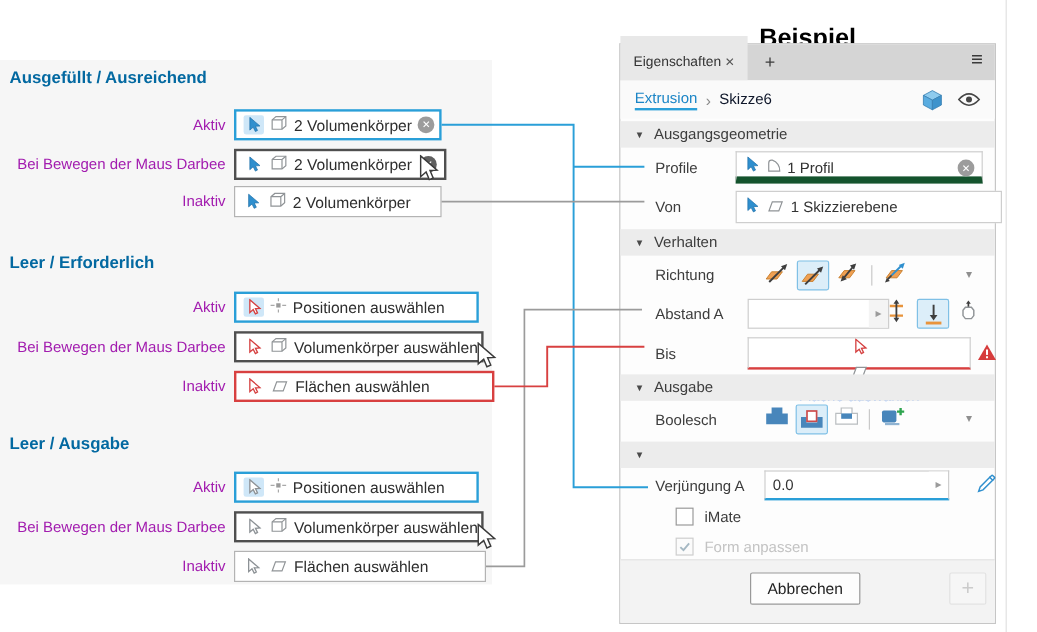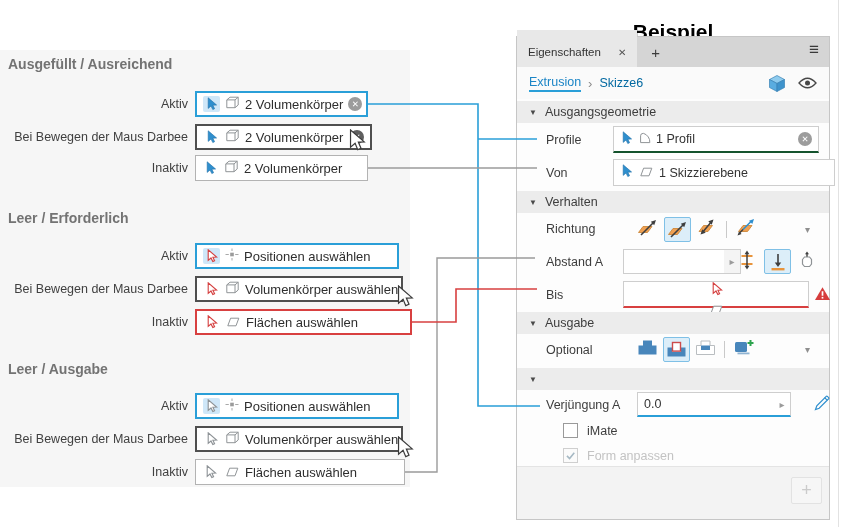--- a/index.html
+++ b/index.html
@@ -1,23 +1,23 @@
 <!DOCTYPE html>
 <html><head>
 <meta charset="utf-8">
 <style>
   html,body{margin:0;padding:0;}
   body{width:864px;height:527px;position:relative;overflow:hidden;background:#fff;
        font-family:"Liberation Sans","DejaVu Sans",sans-serif;-webkit-font-smoothing:antialiased;}
 
   
   .legend-bg{position:absolute;left:0;top:50px;width:410px;height:437px;background:#f6f6f6;z-index:1;}
-  .sec-title{position:absolute;left:8px;font-weight:bold;font-size:14px;color:#737373;z-index:3;white-space:nowrap;}
+  .sec-title{position:absolute;left:8px;font-weight:bold;font-size:14px;color:#0369a1;z-index:3;white-space:nowrap;}
   .lrow{position:absolute;left:0;display:flex;align-items:center;z-index:3;}
-  .lrow .lab{width:188px;text-align:right;margin-right:7px;color:#404040;font-size:12.5px;white-space:nowrap;}
+  .lrow .lab{width:188px;text-align:right;margin-right:7px;color:#a21caf;font-size:12.5px;white-space:nowrap;}
   .fld{display:flex;align-items:center;gap:5px;background:#fff;height:26px;padding:0 6px;
        box-sizing:border-box;font-size:13px;color:#2e2e2e;white-space:nowrap;}
   .b-active{border:2px solid #2a9fd8;}
   .b-hover{border:2px solid #4f4f4f;}
   .b-inactive{border:1px solid #b3b3b3;}
   .b-error{border:2px solid #d84040;}
   .curbox{display:flex;align-items:center;justify-content:center;padding:1px 2px;border-radius:2px;}
   .curbox.hl{background:#cfe7f8;}
   .clr{min-width:14px;height:14px;border-radius:50%;background:#9c9c9c;color:#fff;font-size:8.5px;
        line-height:14px;text-align:center;font-weight:bold;margin-left:auto;}
@@ -28,40 +28,40 @@
   .wires{position:absolute;left:0;top:0;z-index:6;pointer-events:none;}
 
   
   .heading{position:absolute;left:516px;top:3px;width:314px;text-align:center;
            font-size:21px;font-weight:bold;color:#000;z-index:2;margin-top:17px;}
 
   
   .panel{position:absolute;left:516px;top:36px;width:314px;height:484px;background:#fdfdfd;
          border:1px solid #c6c6c6;box-sizing:border-box;z-index:2;}
   .tabbar{position:absolute;left:0;top:0;right:0;height:30px;background:#d5d5d5;display:flex;align-items:center;}
-  .tab{height:44px;display:flex;align-items:center;gap:17px;padding:0 11px;background:#e8e8e8;
+  .tab{height:44px;display:flex;align-items:center;gap:3px;padding:0 11px;background:#e8e8e8;
        font-size:11.5px;color:#333;}
   .tab-close{color:#555;font-size:10px;}
   .addtab{margin-left:14px;color:#3c3c3c;font-size:15px;}
   .menu-ic{position:absolute;right:10px;top:3px;font-size:17px;color:#3a3a3a;}
   .crumbs{position:absolute;top:30px;left:0;right:0;height:32px;display:flex;align-items:center;
           padding-left:12px;background:#fafafa;font-size:12.5px;box-sizing:border-box;}
   .crumb-a{color:#1b85c6;border-bottom:2px solid #2a9fd8;padding-bottom:1px;}
   .crumb-sep{margin:0 7px;color:#8a8a8a;font-size:13px;}
-  .crumb-b{color:#0369a1;}
+  .crumb-b{color:#0f172a;}
   .crumb-cube{position:absolute;right:42px;top:7px;}
   .crumb-eye{position:absolute;right:12px;top:10px;}
   .shead{position:absolute;left:0;right:0;height:22px;background:#ececec;display:flex;align-items:center;
          font-size:12.5px;color:#3d3d3d;padding-left:12px;gap:8px;box-sizing:border-box;}
   .shead .tri{font-size:8px;color:#4a4a4a;}
   .plab{position:absolute;left:29px;font-size:12.5px;color:#3d3d3d;white-space:nowrap;}
   .pfield{position:absolute;display:flex;align-items:center;gap:5px;background:#fff;height:27px;
           padding:0 6px;box-sizing:border-box;font-size:12.5px;color:#333;white-space:nowrap;
           border:1px solid #cecece;}
-  .pfield.acc{border-bottom:2px solid #14532d;}
+  .pfield.acc{border-bottom:6px solid #14532d;align-items:flex-end;}
   .pfield.err{border-bottom:2px solid #d84040;color:#3b82f6;flex-direction:column;}
   .icons-row{position:absolute;display:flex;align-items:center;gap:5px;}
   .selbox{width:27px;height:25px;border:1px solid #7fc0e6;background:#dceef9;border-radius:2px;
           display:flex;align-items:center;justify-content:center;box-sizing:border-box;}
   .vdiv{width:1px;height:17px;background:#c9c9c9;margin:0 3px;}
   .caret{position:absolute;left:288px;color:#8f8f8f;font-size:10px;}
   .inwrap{position:absolute;display:flex;align-items:center;background:#fff;border:1px solid #cecece;
           box-sizing:border-box;height:25px;}
   .inwrap.acc{border-bottom:2px solid #2a9fd8;}
   .inwrap input{border:none;outline:none;background:transparent;flex:1;min-width:0;
@@ -380,21 +380,21 @@
   <span style="position:absolute;left:297px;top:249px"><svg width="17" height="15" viewBox="0 0 18 16">
         <path d="M9 1.2 L17 15 H1 Z" fill="#d63c3c"></path>
         <rect x="8.1" y="5.6" width="1.8" height="4.8" fill="#fff"></rect>
         <rect x="8.1" y="11.6" width="1.8" height="1.8" fill="#fff"></rect>
       </svg></span>
 
   <div class="shead" style="top:275px">
     <span class="tri">▼</span>
     <span>Ausgabe</span>
   </div>
-  <span class="plab" style="top:306px">Optional</span>
+  <span class="plab" style="top:306px">Boolesch</span>
   <div class="icons-row" style="left:120px;top:298px;height:28px">
     <span><svg width="21" height="17" viewBox="0 0 21 17">
           <path d="M6 1.5 H15 V6.5 H19.5 V15.5 H1.5 V6.5 H6 Z" fill="#4886bb"></path>
         </svg></span>
     <span class="selbox">
         <svg width="21" height="17" viewBox="0 0 21 17">
           <path d="M1.5 15.5 V6.5 H6 V11 H15 V6.5 H19.5 V15.5 Z" fill="#4886bb"></path>
           <rect x="6.5" y="1.5" width="8" height="8.6" fill="#fff" stroke="#cc4b4b" stroke-width="1.4"></rect>
         </svg>
       </span>
@@ -429,14 +429,15 @@
   <span class="cb" style="left:46px;top:386px"></span>
   <span class="cblab" style="top:387px">iMate</span>
   <span class="cb dis" style="left:46px;top:411px">
       <svg width="11" height="11" viewBox="0 0 14 14">
         <path d="M2.5 7.5 L5.8 10.8 L11.8 3.5" fill="none" stroke="#a5b8c3" stroke-width="2"></path>
       </svg>
     </span>
   <span class="cblab dis" style="top:412px">Form anpassen</span>
 
   <div class="pfooter"></div>
+  <div class="btn cancel">Abbrechen</div>
   <div class="btn plus">+</div>
 </div>
 
 </body></html>

